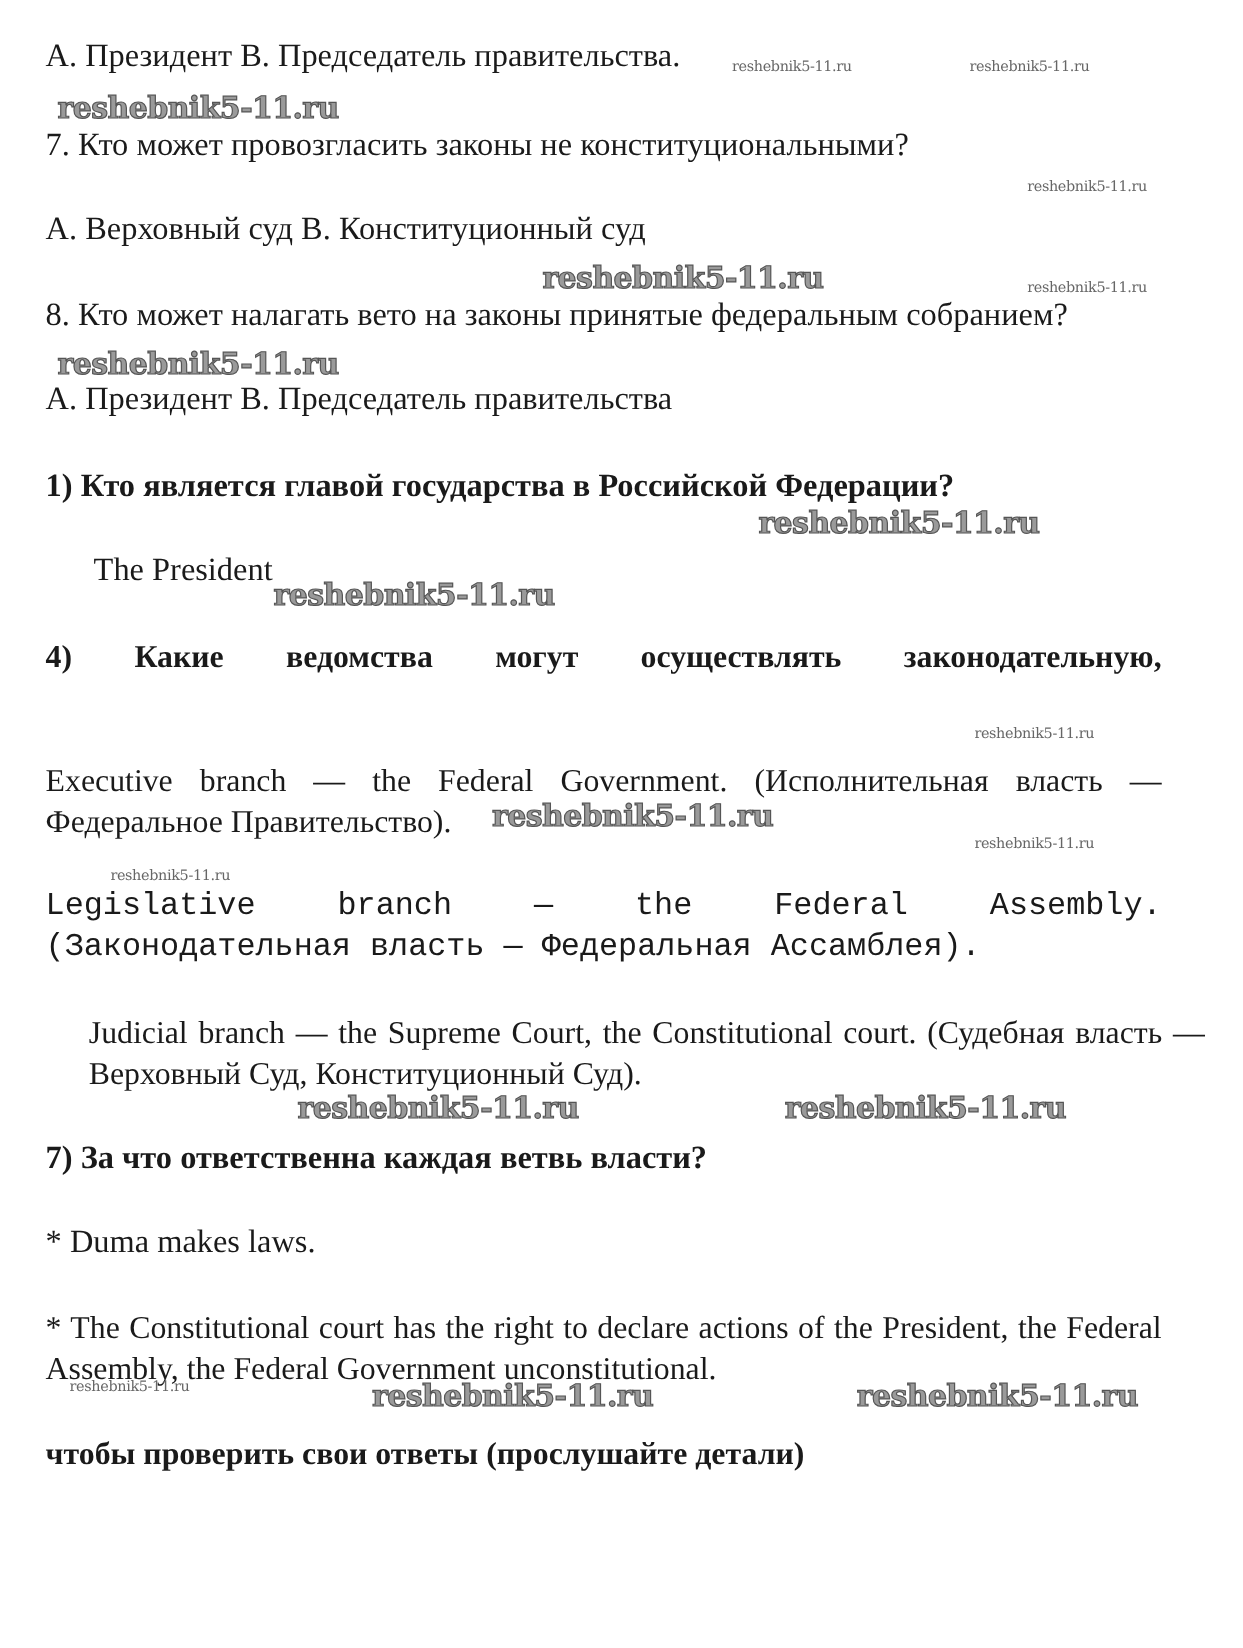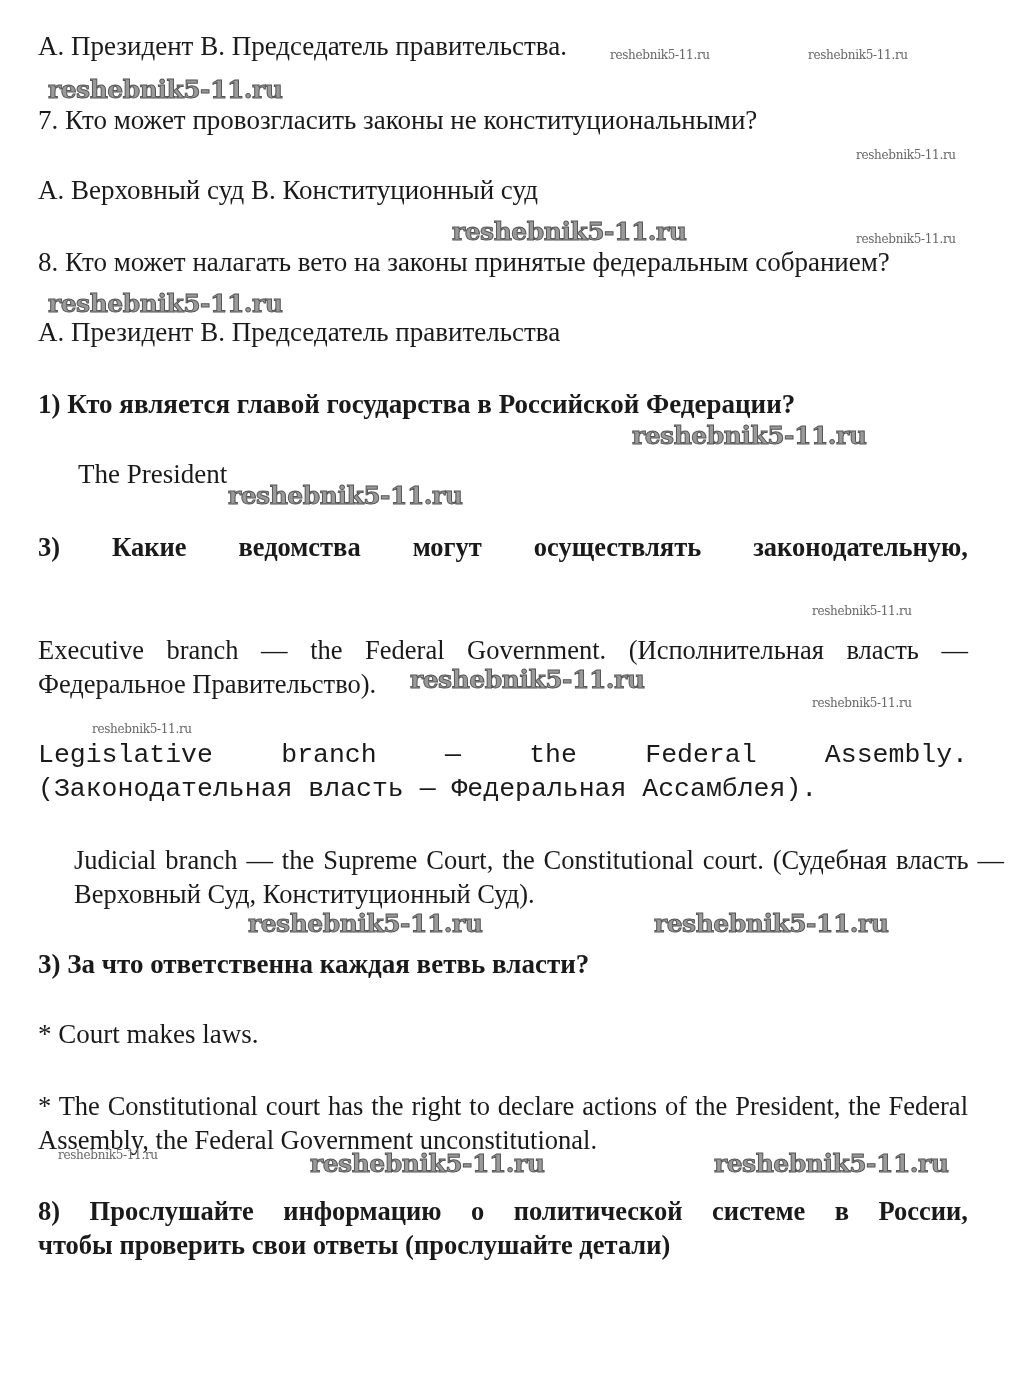--- a/index.html
+++ b/index.html
@@ -35,38 +35,37 @@
 <div class="line" style="top:246px;">8. Кто может налагать вето на законы принятые федеральным собранием?</div>
 <div class="wm-big" style="left:48px; top:290px;">reshebnik5-11.ru</div>
 <div class="line" style="top:316px;">A. Президент B. Председатель правительства</div>
 
 <div class="line bold" style="top:388px;">1) Кто является главой государства в Российской Федерации?</div>
 <div class="wm-big" style="left:632px; top:422px;">reshebnik5-11.ru</div>
 <div class="line" style="top:458px;margin-left:40px;">The President</div>
 <div class="wm-big" style="left:228px; top:482px;">reshebnik5-11.ru</div>
 
 <div class="just bold" style="top:530px;">
-  <span class="first">3) Какие ведомства могут осуществлять законодательную,</span>
+  <span class="first">4) Какие ведомства могут осуществлять законодательную,</span>
 </div>
 <div class="wm-small" style="left:812px; top:604px;">reshebnik5-11.ru</div>
 
 <div class="just" style="top:633px;">Executive branch — the Federal Government. (Исполнительная власть — Федеральное Правительство).</div>
 <div class="wm-big" style="left:410px; top:666px;">reshebnik5-11.ru</div>
 <div class="wm-small" style="left:812px; top:696px;">reshebnik5-11.ru</div>
 <div class="wm-small" style="left:92px; top:722px;">reshebnik5-11.ru</div>
 
 <div class="just" style="top:738px;font-family:Liberation Mono, monospace;">Legislative branch — the Federal Assembly. (Законодательная власть — Федеральная Ассамблея).</div>
 
 <div class="just" style="top:843px;margin-left:36px;">Judicial branch — the Supreme Court, the Constitutional court. (Судебная власть — Верховный Суд, Конституционный Суд).</div>
 <div class="wm-big" style="left:248px; top:910px;">reshebnik5-11.ru</div>
 <div class="wm-big" style="left:654px; top:910px;">reshebnik5-11.ru</div>
 
-<div class="line bold" style="top:948px;">3) За что ответственна каждая ветвь власти?</div>
-<div class="line" style="top:1018px;">* Court makes laws.</div>
+<div class="line bold" style="top:948px;">7) За что ответственна каждая ветвь власти?</div>
+<div class="line" style="top:1018px;">* Duma makes laws.</div>
 <div class="just" style="top:1089px;">* The Constitutional court has the right to declare actions of the President, the Federal Assembly, the Federal Government unconstitutional.</div>
 <div class="wm-small" style="left:58px; top:1148px;">reshebnik5-11.ru</div>
 <div class="wm-big" style="left:310px; top:1150px;">reshebnik5-11.ru</div>
 <div class="wm-big" style="left:714px; top:1150px;">reshebnik5-11.ru</div>
 
 <div class="just bold" style="top:1194px;">
-  <span class="first">8) Прослушайте информацию о политической системе в России,</span>
   <span>чтобы проверить свои ответы (прослушайте детали)</span>
 </div>
 
 </body></html>

